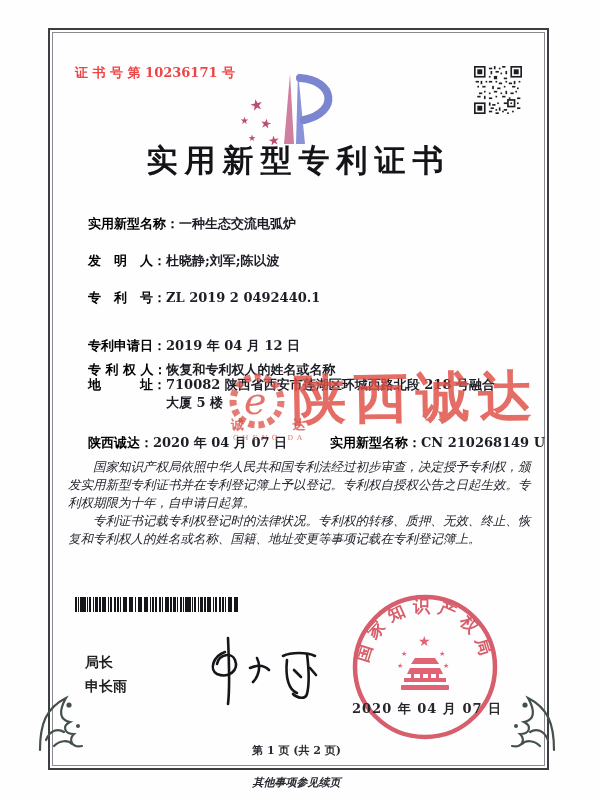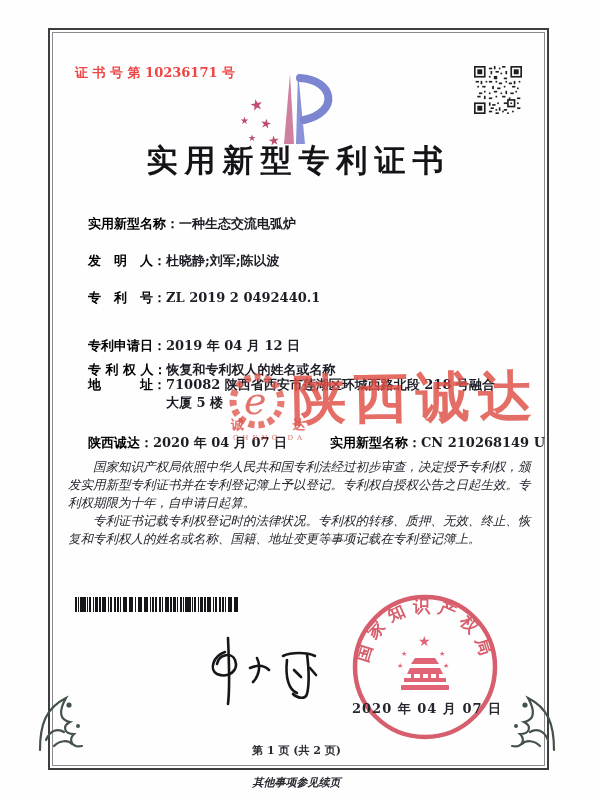--- a/index.html
+++ b/index.html
@@ -177,20 +177,24 @@
     <span class="pair2"><span class="lbl">实用新型名称：</span><span class="val">CN 210268149 U</span></span>
   </div>
 
   <div class="paras">
     <p>国家知识产权局依照中华人民共和国专利法经过初步审查，决定授予专利权，颁发实用新型专利证书并在专利登记簿上予以登记。专利权自授权公告之日起生效。专利权期限为十年，自申请日起算。</p>
     <p>专利证书记载专利权登记时的法律状况。专利权的转移、质押、无效、终止、恢复和专利权人的姓名或名称、国籍、地址变更等事项记载在专利登记簿上。</p>
   </div>
 
   <div class="barcode"></div>
 
+  <div class="officer">
+    <div>局长</div>
+    <div>申长雨</div>
+  </div>
 
   <svg class="signature" width="130" height="80" viewBox="0 0 130 80">
     <g fill="none" stroke="#16161a" stroke-width="2.6" stroke-linecap="round">
       <path d="M30,22 C18,26 14,40 22,44 C34,49 44,40 40,30 C37,22 24,24 22,34"></path>
       <path d="M33,8 C34,30 35,58 33,74"></path>
       <path d="M62,28 C66,36 64,46 58,52"></path>
       <path d="M55,38 C64,34 70,36 74,40"></path>
       <path d="M88,26 C96,22 112,22 120,26"></path>
       <path d="M92,30 C90,48 94,60 102,63"></path>
       <path d="M112,24 C114,40 114,56 112,64 C110,70 102,68 98,64"></path>

